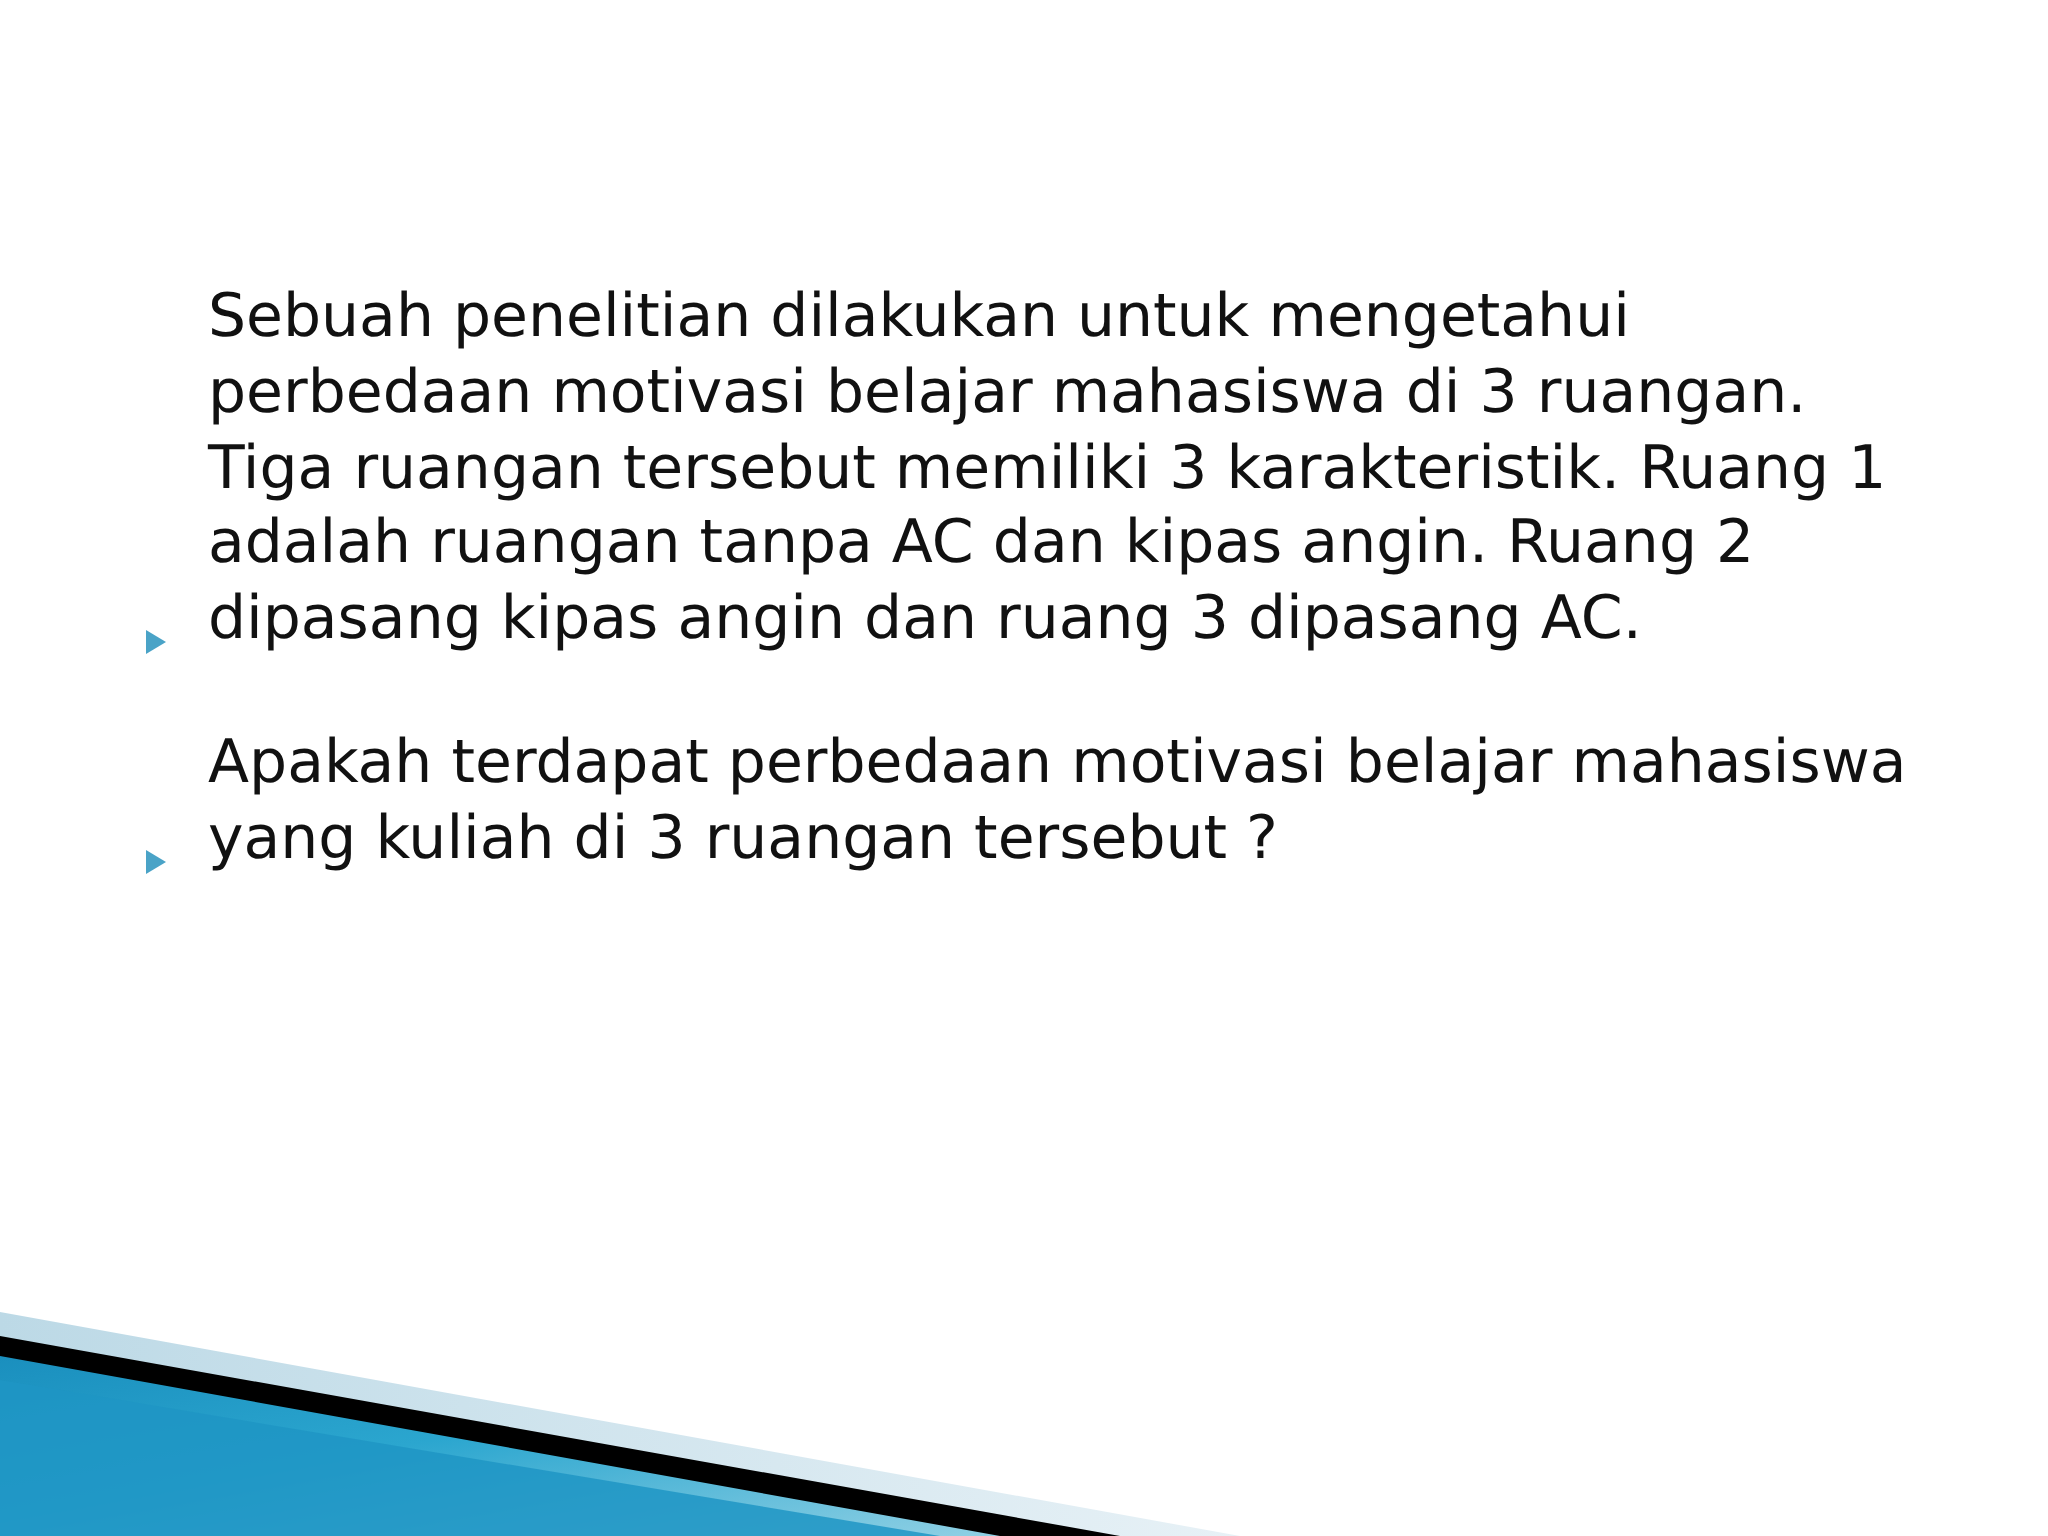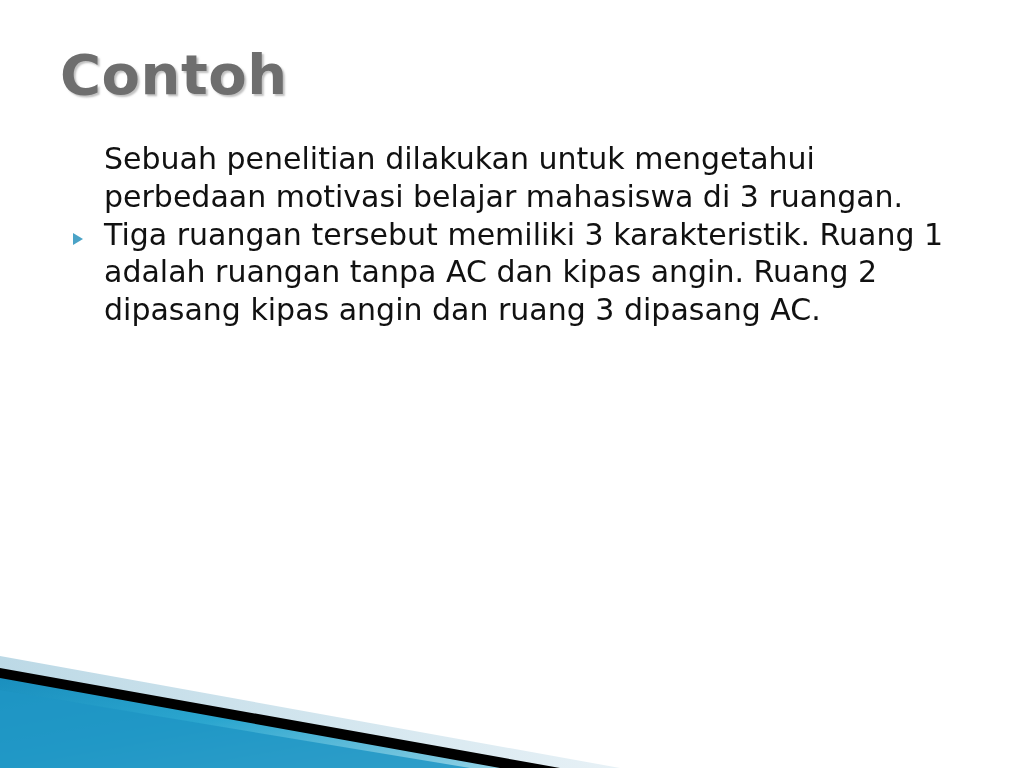--- a/index.html
+++ b/index.html
@@ -32,21 +32,21 @@
     font-family: "DejaVu Sans", sans-serif;
   }
   .body-block {
     position: absolute;
     left: 70px;
     top: 140px;
     width: 900px;
   }
   .bullet-row {
     display: flex;
-    align-items: center;
+    align-items: flex-end;
     margin-bottom: 34px;
   }
   .bullet-marker {
     flex: 0 0 auto;
     width: 34px;
     padding-top: 10px;
     color: #4aa3c7;
     font-size: 20px;
     line-height: 1;
   }
@@ -66,34 +66,41 @@
     width: 620px;
     height: 130px;
     pointer-events: none;
   }
 </style>
 </head>
 <body>
 
 <div class="slide">
 
-  <div class="slide-title">Contoh</div>
 
   <div class="body-block">
 
     <div class="bullet-row">
       <span class="bullet-marker">
         <svg width="16" height="16" viewBox="0 0 16 16" aria-hidden="true">
           <polygon points="3,2 13,8 3,14" fill="#4aa3c7"></polygon>
         </svg>
       </span>
       <span class="bullet-text">Sebuah penelitian dilakukan untuk mengetahui perbedaan motivasi belajar mahasiswa di 3 ruangan. Tiga ruangan tersebut memiliki 3 karakteristik. Ruang 1 adalah ruangan tanpa AC dan kipas angin. Ruang 2 dipasang kipas angin dan ruang 3 dipasang AC.</span>
     </div>
 
 
+    <div class="bullet-row">
+      <span class="bullet-marker">
+        <svg width="16" height="16" viewBox="0 0 16 16" aria-hidden="true">
+          <polygon points="3,2 13,8 3,14" fill="#4aa3c7"></polygon>
+        </svg>
+      </span>
+      <span class="bullet-text">Apakah terdapat perbedaan motivasi belajar mahasiswa yang kuliah di 3 ruangan tersebut ?</span>
+    </div>
 
   </div>
 
   <div class="deco">
     <svg width="620" height="130" viewBox="0 0 620 130" aria-hidden="true">
       <defs>
         <linearGradient id="gradBlue" x1="0" y1="0" x2="1" y2="1">
           <stop offset="0%" stop-color="#1a8fbe"></stop>
           <stop offset="45%" stop-color="#2ba6cf"></stop>
           <stop offset="100%" stop-color="#8fd0e4"></stop>

